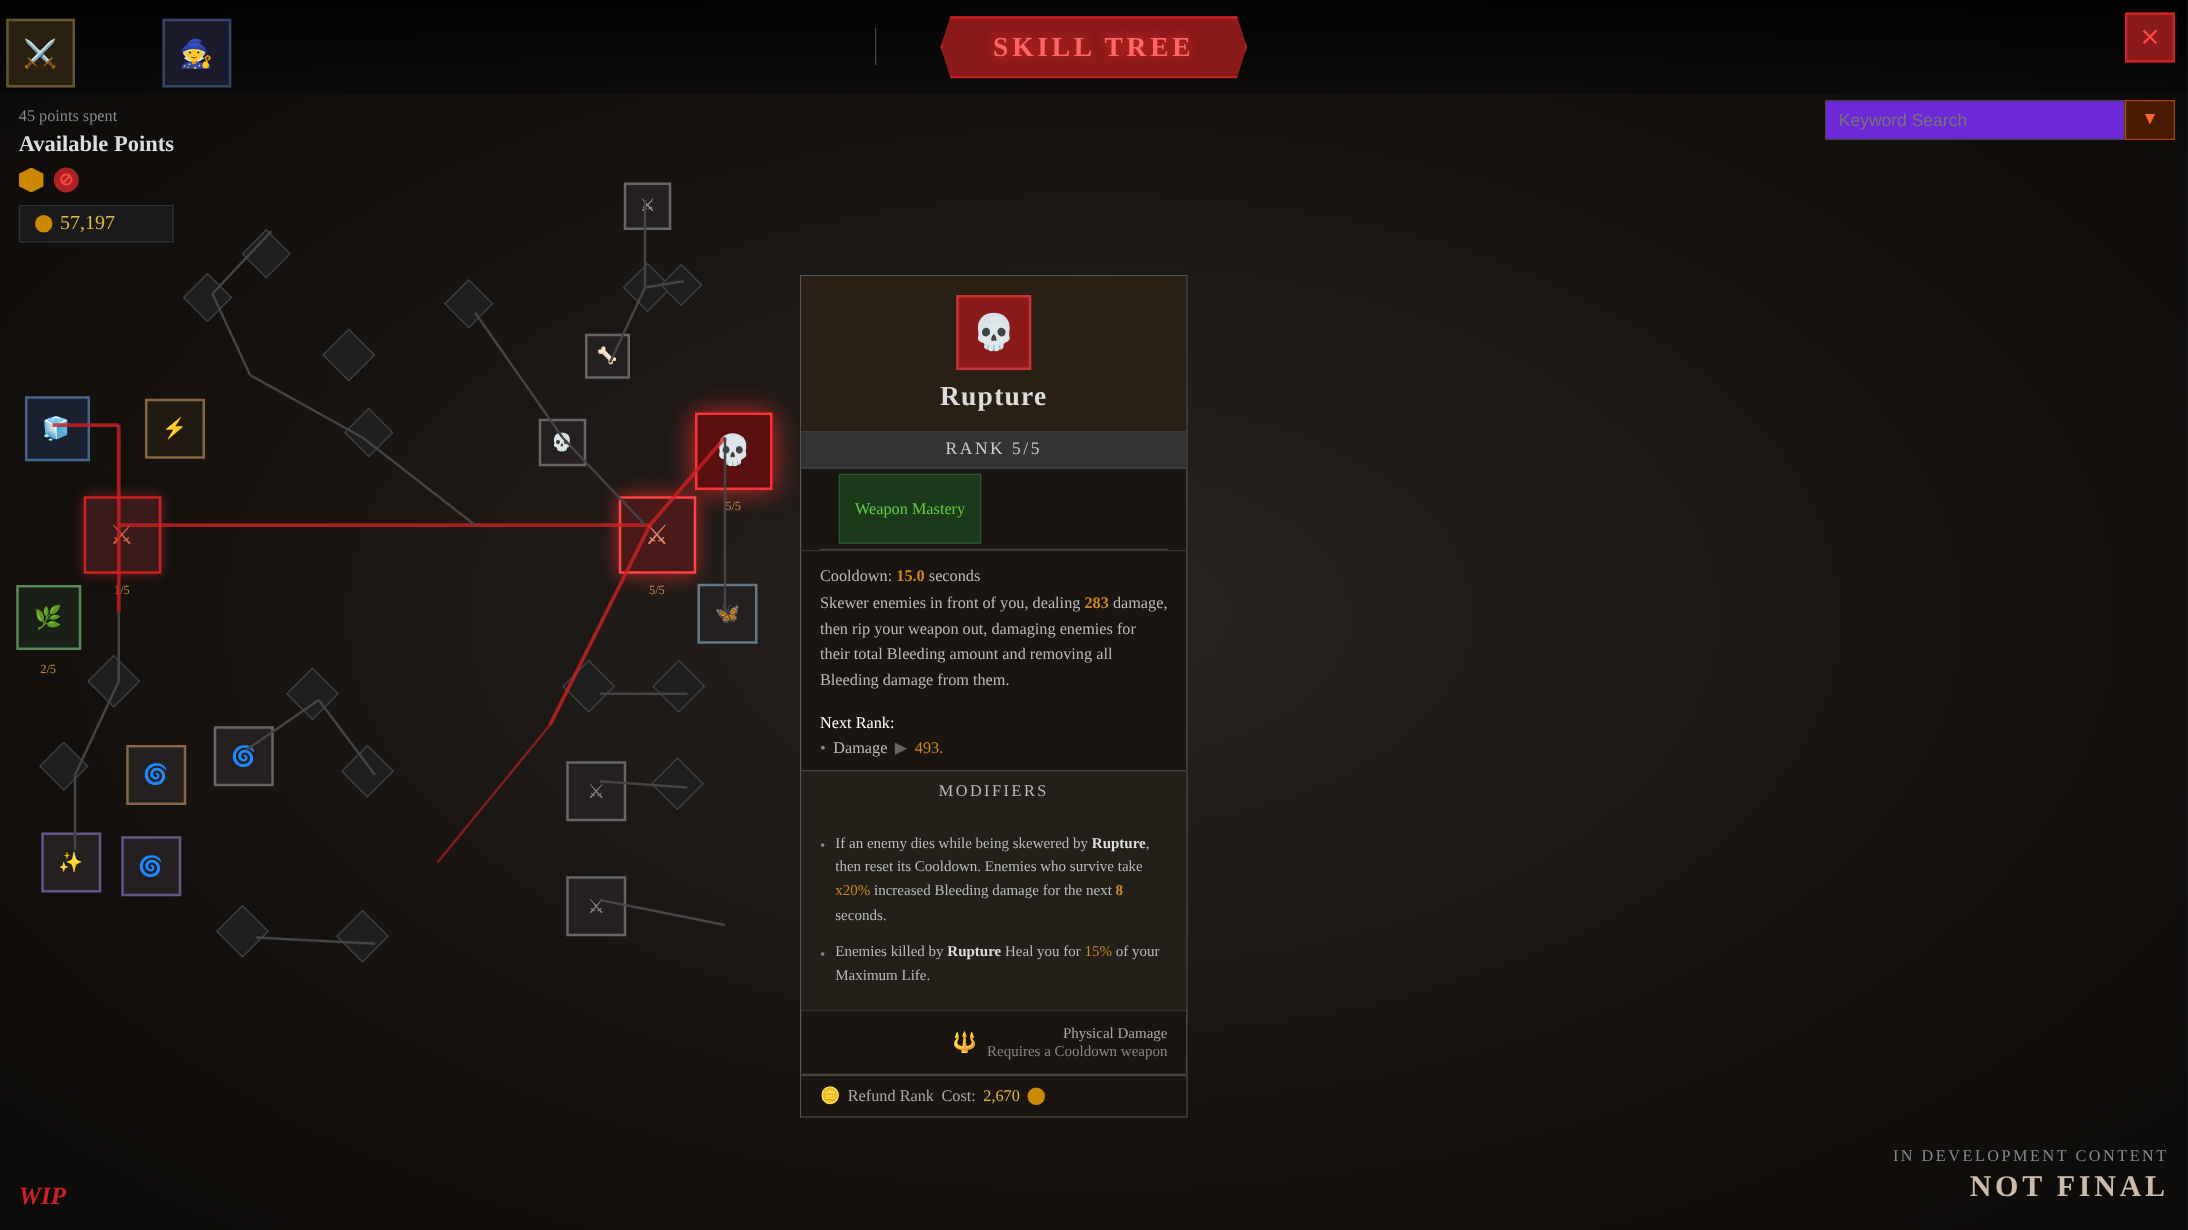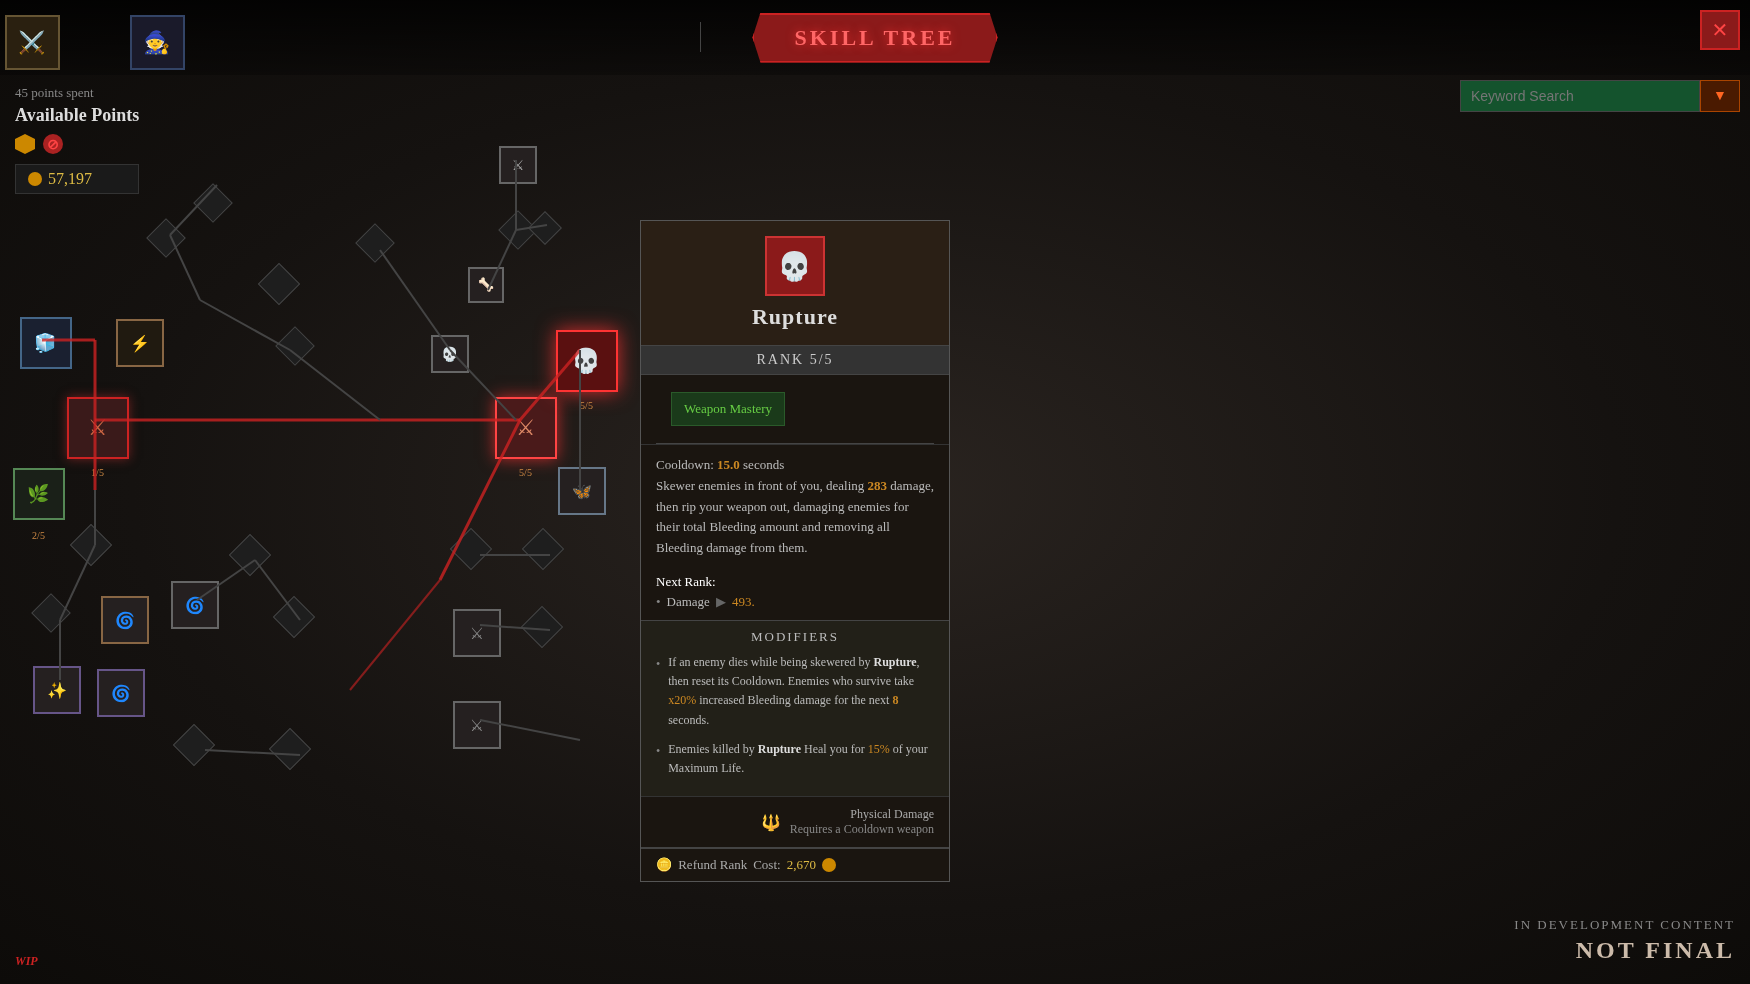--- a/index.html
+++ b/index.html
@@ -80,21 +80,21 @@
       position: absolute;
       top: 80px;
       right: 10px;
       width: 280px;
       z-index: 100;
       display: flex;
       align-items: center;
     }
 
     #keyword-search-input {
-      background: #14532d;
+      background: #6d28d9;
       border: 1px solid #444;
       color: #aaa;
       padding: 6px 10px;
       font-size: 14px;
       width: 240px;
       height: 32px;
     }
 
     #keyword-search-dropdown {
       background: #4a1a00;
@@ -174,21 +174,21 @@
       background: #cc8800;
       border-radius: 50%;
     }
 
     
     #wip-label {
       position: absolute;
       bottom: 15px;
       left: 15px;
       color: #cc2222;
-      font-size: 12px;
+      font-size: 20px;
       font-weight: bold;
       font-style: italic;
       z-index: 100;
     }
 
     
     .skill-node {
       position: absolute;
       cursor: pointer;
       display: flex;
@@ -291,23 +291,23 @@
       font-size: 14px;
       letter-spacing: 2px;
       border-bottom: 1px solid #444;
     }
 
     #tooltip-weapon-mastery {
       background: #1a3a1a;
       border: 1px solid #2a5a2a;
       color: #66cc44;
       font-size: 13px;
-      padding: 8px 12px;
+      padding: 19px 12px;
       display: inline-block;
-      margin: 17px 15px;
+      margin: 4px 15px;
     }
 
     #tooltip-description {
       padding: 10px 15px;
       color: #bbb;
       font-size: 13px;
       line-height: 1.6;
       border-top: 1px solid #333;
     }
 
@@ -345,21 +345,21 @@
       background: #222018;
       border-top: 1px solid #444;
       padding: 8px 15px;
     }
 
     #modifiers-header {
       text-align: center;
       color: #bbb;
       font-size: 13px;
       letter-spacing: 2px;
-      margin-bottom: 8px;
+      margin-bottom: 24px;
     }
 
     .modifier-item {
       display: flex;
       gap: 8px;
       margin-bottom: 10px;
       color: #bbb;
       font-size: 12px;
       line-height: 1.6;
     }

